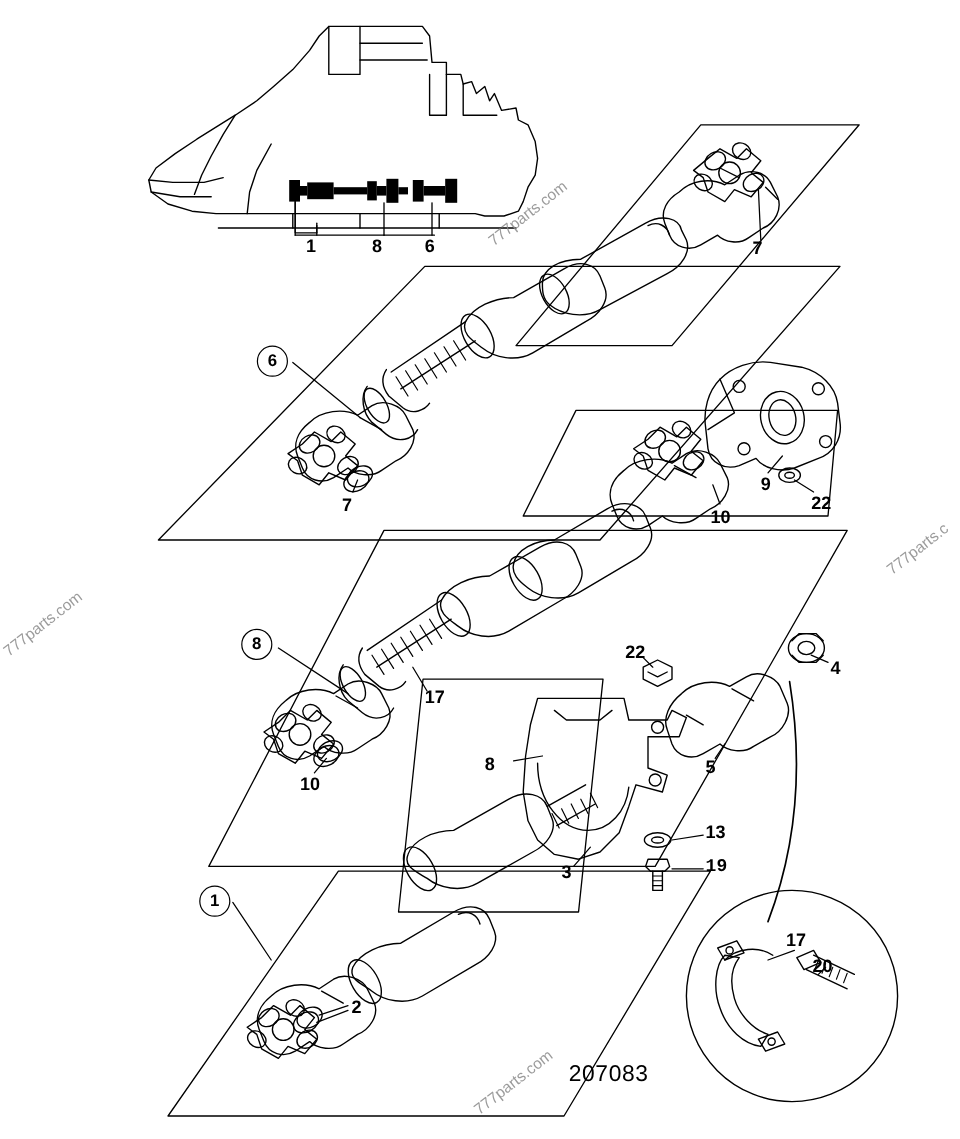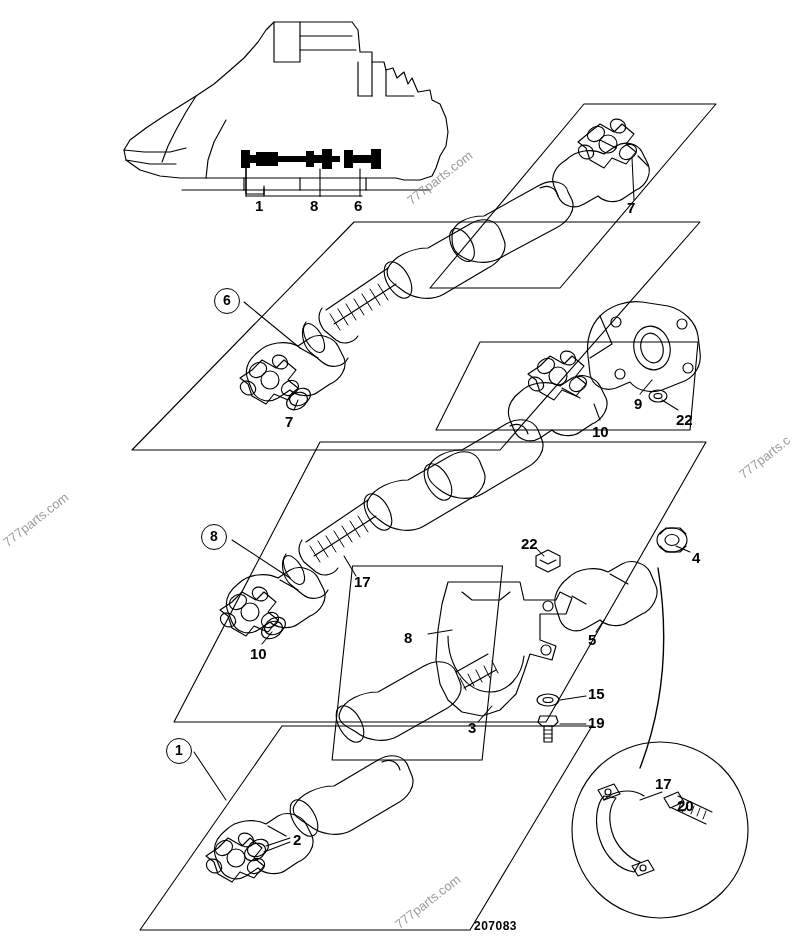--- a/index.html
+++ b/index.html
@@ -38,25 +38,24 @@
     height: 24px;
     border: 1.6px solid #000;
     border-radius: 50%;
     text-align: center;
     line-height: 22px;
     font-size: 14px;
   }
   .part-number {
     position: absolute;
     font-family: "Liberation Sans", sans-serif;
-    font-size: 12px;
-    font-weight: bold;
+    font-size: 19px;
+    font-weight: normal;
     letter-spacing: 0.5px;
     color: #000;
-    margin-top: 34px;
   }
   .wm {
     position: absolute;
     font-family: "Liberation Sans", sans-serif;
     font-size: 13px;
     color: #8a8a8a;
     white-space: nowrap;
     opacity: 0.85;
   }
   .wm1 { left: 404px; top: 196px; transform: rotate(-38deg); transform-origin: left top; }
@@ -411,22 +410,22 @@
   <div class="callout" style="left:676px; top:412px;">22</div>
   <div class="callout" style="left:592px; top:424px;">10</div>
 
   <div class="callout circled" style="left:201px; top:524px;">8</div>
   <div class="callout" style="left:354px; top:574px;">17</div>
   <div class="callout" style="left:250px; top:646px;">10</div>
   <div class="callout" style="left:521px; top:536px;">22</div>
   <div class="callout" style="left:692px; top:550px;">4</div>
   <div class="callout" style="left:588px; top:632px;">5</div>
   <div class="callout" style="left:404px; top:630px;">8</div>
-  <div class="callout" style="left:588px; top:686px;">15</div>
-  <div class="callout" style="left:588px; top:715px;">19</div>
+  <div class="callout" style="left:588px; top:686px;">13</div>
+  <div class="callout" style="left:588px; top:715px;font-family:Liberation Mono, monospace;">19</div>
   <div class="callout" style="left:468px; top:720px;">3</div>
 
   <div class="callout circled" style="left:166px; top:738px;">1</div>
   <div class="callout" style="left:293px; top:832px;">2</div>
   <div class="callout" style="left:655px; top:776px;">17</div>
   <div class="callout" style="left:677px; top:798px;">20</div>
 
   <div class="part-number" style="left:474px; top:885px;">207083</div>
 
   <div class="wm wm1">777parts.com</div>

